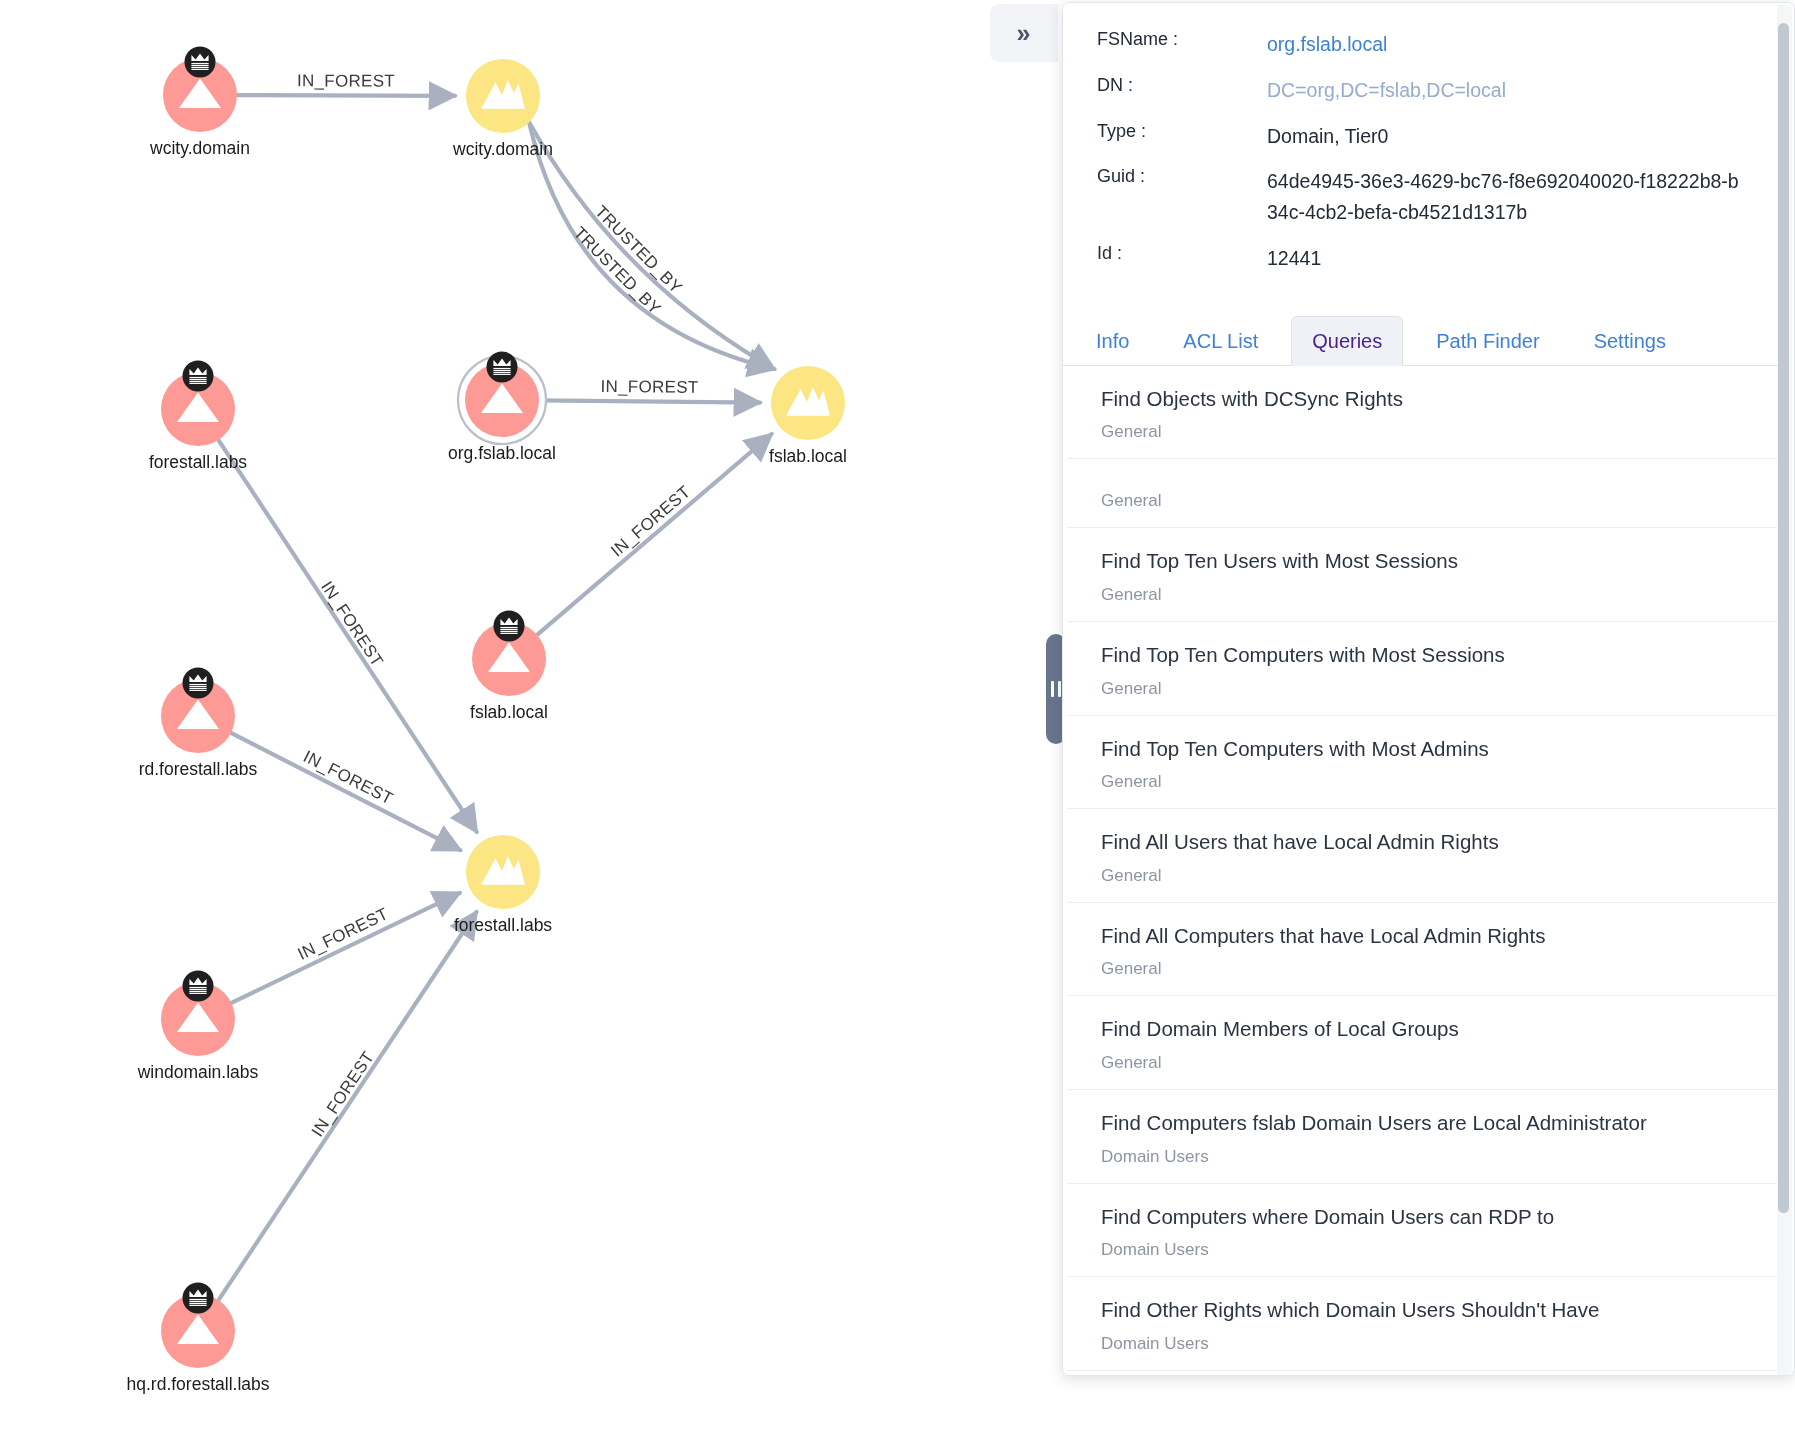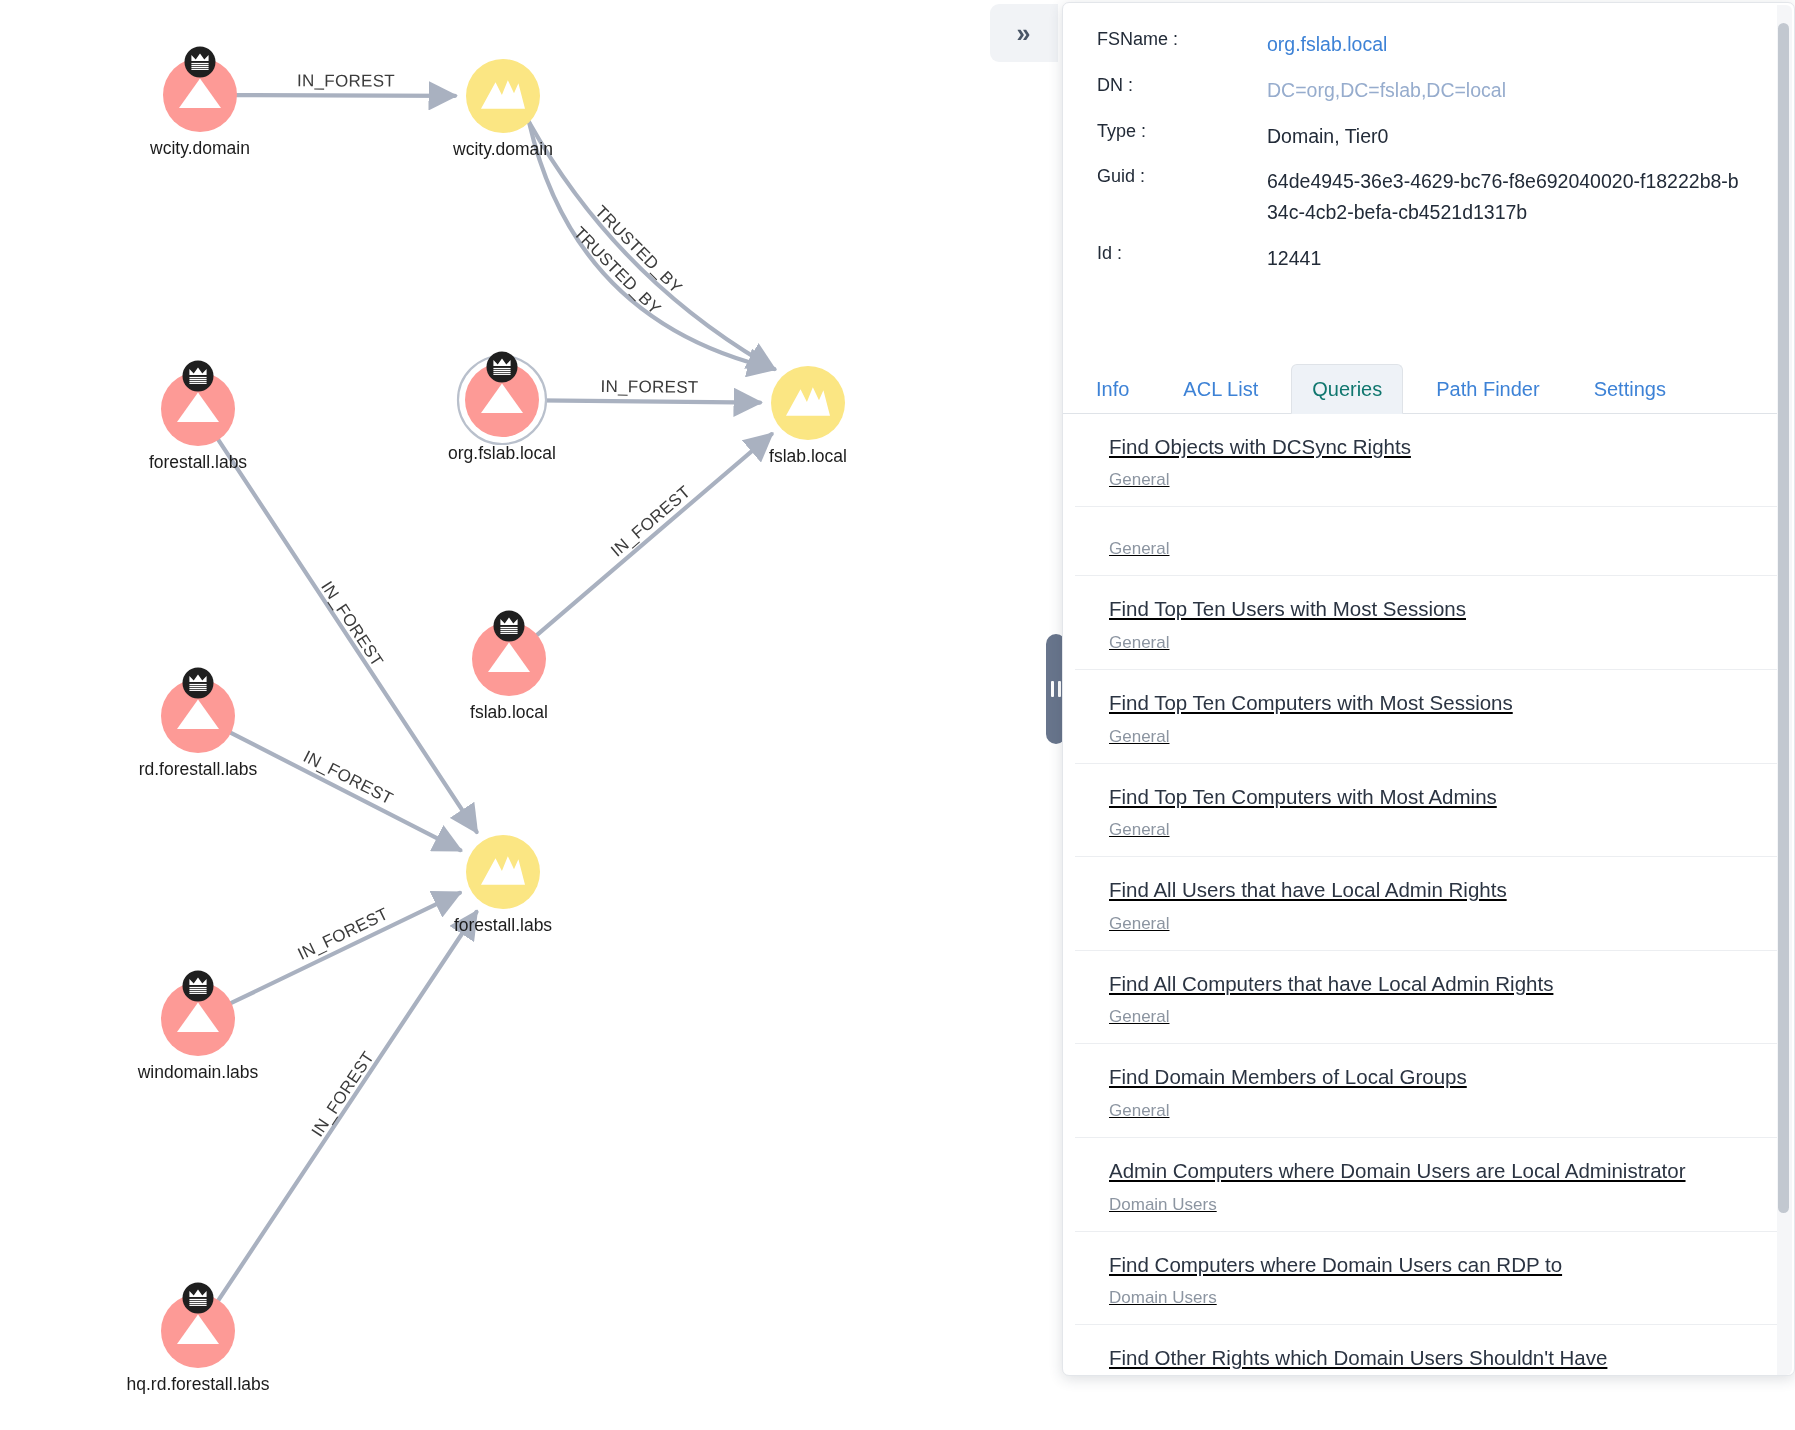--- a/index.html
+++ b/index.html
@@ -103,29 +103,28 @@
     margin: 0 6px;
     cursor: pointer;
     border: 1px solid transparent;
     border-radius: 6px 6px 0 0;
     background: transparent;
     position: relative;
     top: 1px;
     white-space: nowrap;
   }
   .tab.active {
-    color: #0f766e;
+    color: #4c1d95;
     background: #eef2f7;
     border-color: #dfe3e8;
     border-bottom-color: #eef2f7;
-    margin-top: 48px;
-  }
-
-  
-  .query-list { padding: 0 0 0 12px; text-decoration: underline; }
+  }
+
+  
+  .query-list { padding: 0 0 0 4px; }
   .query-item {
     padding: 21px 34px 16px 34px;
     border-bottom: 1px solid #eceef1;
     cursor: pointer;
   }
   .query-title { font-size: 20.5px; color: #2b3442; line-height: 1.2; }
   .query-cat { font-size: 17px; color: #8c95a1; margin-top: 11px; }
 
   
   #panel-scroll-track {
@@ -360,21 +359,21 @@
           </div>
           <div class="query-item">
             <div class="query-title">Find All Computers that have Local Admin Rights</div>
             <div class="query-cat">General</div>
           </div>
           <div class="query-item">
             <div class="query-title">Find Domain Members of Local Groups</div>
             <div class="query-cat">General</div>
           </div>
           <div class="query-item">
-            <div class="query-title">Admin Computers where Domain Users are Local Administrator</div>
+            <div class="query-title">Find Computers fslab Domain Users are Local Administrator</div>
             <div class="query-cat">Domain Users</div>
           </div>
           <div class="query-item">
             <div class="query-title">Find Computers where Domain Users can RDP to</div>
             <div class="query-cat">Domain Users</div>
           </div>
           <div class="query-item">
             <div class="query-title">Find Other Rights which Domain Users Shouldn't Have</div>
             <div class="query-cat">Domain Users</div>
           </div>

